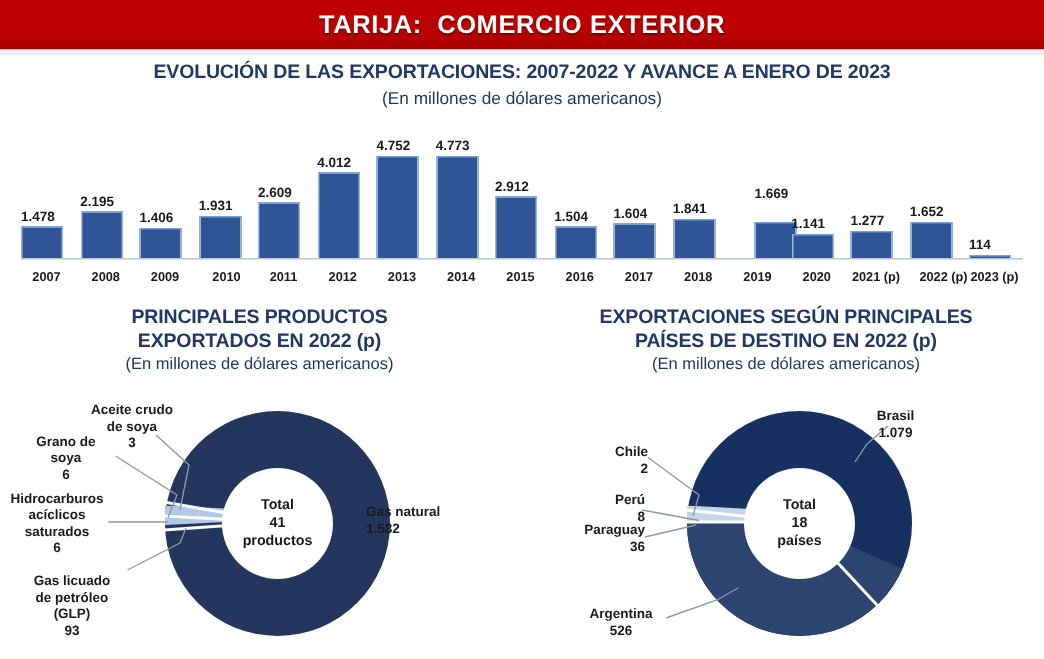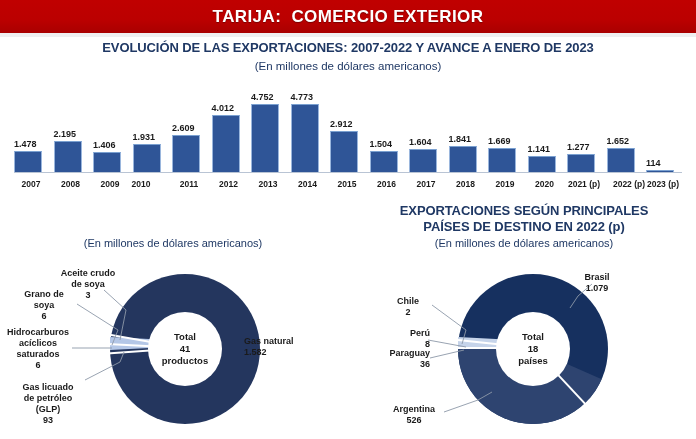--- a/index.html
+++ b/index.html
@@ -149,21 +149,21 @@
           <div class="bar-rect" style="height: 21px;"></div>
         </div>
         <div class="bar-col" style="left: 401px;">
           <div class="bar-val">1.604</div>
           <div class="bar-rect" style="height: 23px;"></div>
         </div>
         <div class="bar-col" style="left: 440.5px;">
           <div class="bar-val">1.841</div>
           <div class="bar-rect" style="height: 26px;"></div>
         </div>
-        <div class="bar-col" style="left: 480px;">
+        <div class="bar-col" style="left: 495px; gap: 12px;">
           <div class="bar-val">1.669</div>
           <div class="bar-rect" style="height: 24px;"></div>
         </div>
         <div class="bar-col" style="left: 519.5px;">
           <div class="bar-val">1.141</div>
           <div class="bar-rect" style="height: 16px;"></div>
         </div>
         <div class="bar-col" style="left: 559px;">
           <div class="bar-val">1.277</div>
           <div class="bar-rect" style="height: 18px;"></div>
@@ -174,37 +174,41 @@
         </div>
         <div class="bar-col" style="left: 638px;">
           <div class="bar-val">114</div>
           <div class="bar-rect" style="height: 2px;"></div>
         </div>
       </div>
     <div id="years-host">
         <div class="bar-year" style="left: 1px;">2007</div>
         <div class="bar-year" style="left: 40.5px;">2008</div>
         <div class="bar-year" style="left: 80px;">2009</div>
-        <div class="bar-year" style="left: 111px; text-align: center;">2010</div>
+        <div class="bar-year" style="left: 121px; text-align: center;">2010</div>
         <div class="bar-year" style="left: 159px;">2011</div>
         <div class="bar-year" style="left: 198.5px;">2012</div>
         <div class="bar-year" style="left: 238px;">2013</div>
         <div class="bar-year" style="left: 277.5px;">2014</div>
         <div class="bar-year" style="left: 317px;">2015</div>
         <div class="bar-year" style="left: 356.5px;">2016</div>
         <div class="bar-year" style="left: 396px;">2017</div>
         <div class="bar-year" style="left: 435.5px;">2018</div>
         <div class="bar-year" style="left: 475px; margin-top: 46px;">2019</div>
         <div class="bar-year" style="left: 514.5px;">2020</div>
         <div class="bar-year" style="left: 554px;">2021 (p)</div>
         <div class="bar-year" style="left: 572px; margin-left: 27px;">2022 (p)</div>
         <div class="bar-year" style="left: 633px;">2023 (p)</div>
       </div>
   </div>
 
+  <div class="don-title" style="left:8px; top:203px; width:330px;">
+    <div>PRINCIPALES PRODUCTOS</div>
+    <div>EXPORTADOS EN 2022 (p)</div>
+  </div>
   <div class="don-sub" style="left:8px; top:237px; width:330px;">(En millones de dólares americanos)</div>
 
   <div class="donut-wrap" style="left:110px; top:274px; width:150px; height:150px;">
 
     <div class="donut" style="left:0; top:0; width:150px; height:150px; background:#24365E;"></div>
 
     <div style="position:absolute; left:0px; top:63px; width:78px; height:13px; background:#B4C7E7;
                 clip-path: polygon(100% 30%, 0% 0%, 0% 100%, 100% 70%);"></div>
 
     <div class="slice-gap" style="left:75px; top:73px; width:78px; height:2px; transform: rotate(183deg);"></div>
@@ -269,21 +273,21 @@
   </div>
 
   <svg class="leaders" width="696" height="439">
     <polyline points="432,305 466,330 462,344" fill="none" stroke="#8d98a8" stroke-width="0.9"></polyline>
     <line x1="428" y1="340" x2="466" y2="347" stroke="#8d98a8" stroke-width="0.9"></line>
     <polyline points="430,358 464,350" fill="none" stroke="#8d98a8" stroke-width="0.9"></polyline>
     <polyline points="444,412 478,400 492,392" fill="none" stroke="#8d98a8" stroke-width="0.9"></polyline>
     <polyline points="592,284 578,296 570,308" fill="none" stroke="#8d98a8" stroke-width="0.9"></polyline>
   </svg>
 
-  <div class="lbl right-al" style="left:384px; top:296px; width:48px;text-align:center;">Chile
+  <div class="lbl right-al" style="left:384px; top:296px; width:48px;">Chile
 2</div>
   <div class="lbl right-al" style="left:382px; top:328px; width:48px;">Perú
 8</div>
   <div class="lbl right-al" style="left:368px; top:348px; width:62px;">Paraguay
 36</div>
   <div class="lbl" style="left:382px; top:404px; width:64px;">Argentina
 526</div>
   <div class="lbl" style="left:572px; top:272px; width:50px;">Brasil
 1.079</div>
 

